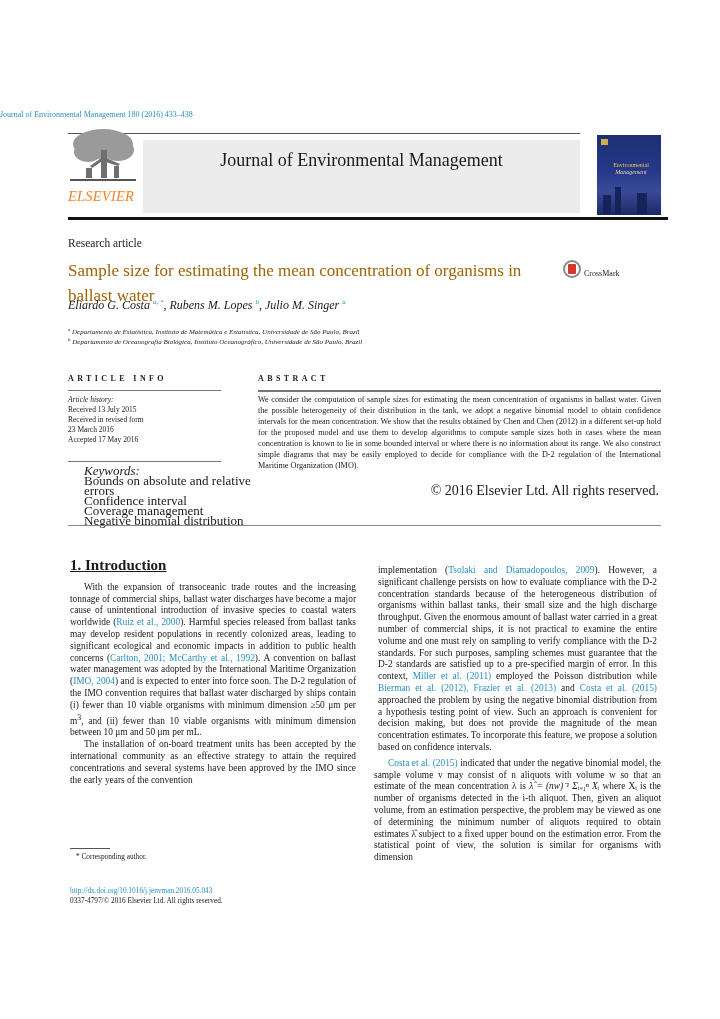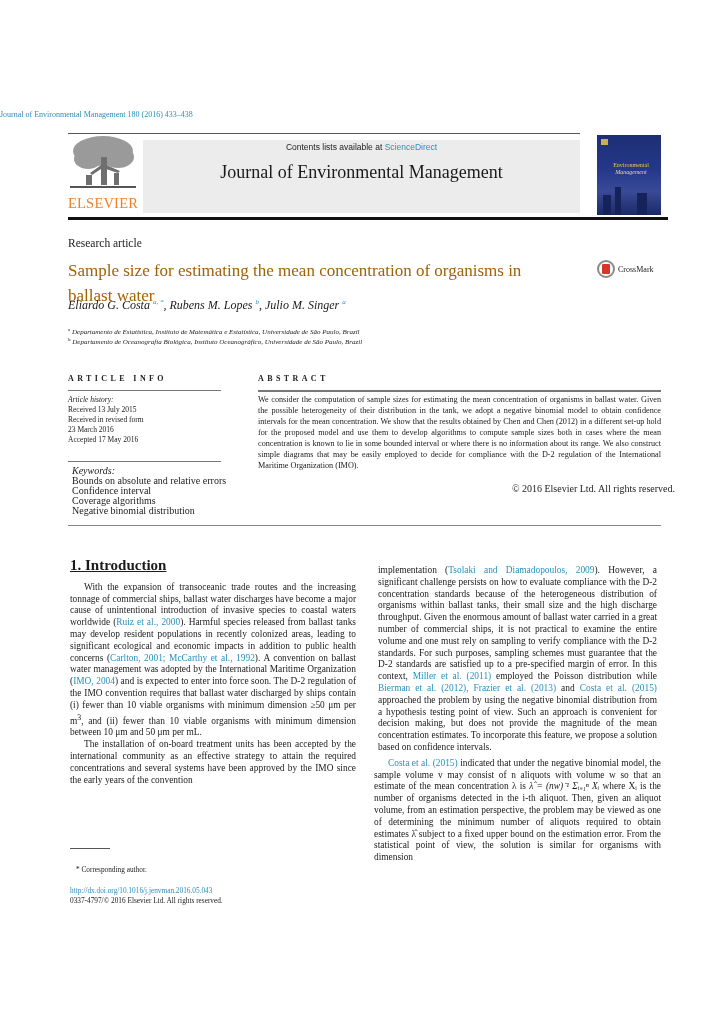--- a/index.html
+++ b/index.html
@@ -4,71 +4,71 @@
 <style>
   html, body { margin:0; padding:0; background:#fff; }
   body { width:720px; height:1019px; position:relative; overflow:hidden;
          font-family:"Liberation Serif", serif; color:#1a1a1a; }
   a, .link { color:#2a8fbd; text-decoration:none; }
   .abs { position:absolute; }
 
   #journal-ref { top:110px; left:0; width:720px; text-align:left; font-size:8px; color:#2a8fbd; }
   #top-rule { top:133px; left:68px; width:512px; height:1px; background:#555; }
 
-  #elsevier-logo { top:133px; left:68px; width:70px; height:78px; }
+  #elsevier-logo { top:126px; left:68px; width:70px; height:78px;font-style:italic; }
   #elsevier-logo .tree { width:70px; height:58px; }
   #elsevier-logo .wordmark { font-family:"Liberation Serif", serif; color:#f0832a; font-size:14.5px; letter-spacing:0.2px; line-height:16px; margin-top:0; }
 
   #masthead { top:140px; left:143px; width:437px; height:73px; background:#ececec; text-align:center; }
   #masthead .contents { font-family:"Liberation Sans", sans-serif; font-size:8.5px; margin-top:2px; color:#222; }
   #masthead .title { font-family:"Liberation Serif", serif; font-size:18px; margin-top:10px; color:#1a1a1a; }
   #masthead .homepage { font-family:"Liberation Sans", sans-serif; font-size:8.5px; letter-spacing:1.2px; margin-top:11px; color:#222; }
 
   #cover { top:135px; left:597px; width:64px; height:80px; background:linear-gradient(180deg,#1d2f73 0%,#25388a 45%,#3a4a98 70%,#1b2a66 100%); overflow:hidden; }
   #cover .c-title { position:absolute; top:27px; left:4px; width:60px; text-align:center; color:#f2c24a; font-family:"Liberation Serif", serif; font-size:6px; line-height:7px; }
   #cover .c-title i { color:#e9d8a0; }
   #cover .c-logo { position:absolute; top:4px; left:4px; width:7px; height:6px; background:#c9b04a; }
   #cover .c-bldg { position:absolute; bottom:0; background:#16235a; }
 
   #bottom-rule { top:217px; left:68px; width:600px; height:3px; background:#111; }
 
   #article-type { top:237px; left:68px; font-size:11.5px; }
   #article-title { top:258px; left:68px; width:500px; font-size:17px; line-height:25px; color:#a16207; }
-  #crossmark { top:260px; left:597px; display:flex; align-items:center; }
+  #crossmark { top:260px; left:563px; display:flex; align-items:flex-end; }
   #crossmark .cm-circle { width:18px; height:18px; border-radius:50%; border:2px solid #8a8a8a; box-sizing:border-box; position:relative; background:#fff; }
   #crossmark .cm-circle::after { content:""; position:absolute; left:3px; top:2px; width:8px; height:10px; background:#d7362b; border-radius:1px; }
   #crossmark .cm-label { font-size:8px; margin-left:3px; color:#222; font-family:"Liberation Serif", serif; }
 
   #authors { top:298px; left:68px; font-size:12px;font-style:italic; }
   #authors sup { color:#2a8fbd; font-size:7px; }
   .affil { left:68px; font-size:7px; font-style:italic; color:#222; }
   .affil sup { font-style:normal; font-size:5px; }
 
   .sec-head { font-size:8px; letter-spacing:3.4px; font-weight:bold; color:#222; }
   #ai-head { top:374px; left:68px; }
   #ai-rule1 { top:390px; left:68px; width:153px; height:1px; background:#777; }
   #ai-history { top:395px; left:68px; font-size:7.5px; line-height:10px; width:160px; }
   #ai-rule2 { top:461px; left:68px; width:153px; height:1px; background:#777; }
-  #ai-keywords { top:466px; left:72px; font-size:10px; line-height:10px; width:170px; }
+  #ai-keywords { top:466px; left:84px; font-size:13px; line-height:10px; width:170px; }
 
   #ab-head { top:374px; left:258px; }
   #ab-rule { top:390px; left:258px; width:403px; height:1.5px; background:#777; }
   #ab-text { top:394px; left:258px; width:403px; font-size:8.2px; line-height:11px; text-align:justify; }
-  #ab-copy { top:483px; left:272px; width:403px; text-align:right; font-size:10px;font-family:Liberation Serif, serif; }
+  #ab-copy { top:483px; left:256px; width:403px; text-align:right; font-size:14px;font-family:Liberation Serif, serif; }
   #sec-rule { top:525px; left:68px; width:593px; height:1px; background:#888; }
 
   .col { font-size:9.4px; line-height:11.8px; text-align:justify; hyphens:auto; }
   #col-left { top:560px; left:70px; width:286px; }
   #col-right { top:561px; left:374px; width:287px; }
   #intro-head { font-weight:bold; font-size:15px; margin-bottom:10px;text-decoration:underline; }
   .indent { text-indent:14px; margin:0; }
   .para { margin:4px; }
 
   #fn-rule { top:848px; left:70px; width:40px; height:1px; background:#555; }
-  #footnote { top:852px; left:70px; width:290px; font-size:7.3px; line-height:10px;margin-top:13px; }
+  #footnote { top:852px; left:70px; width:290px; font-size:7.3px; line-height:10px; }
   #footnote .em-label { font-style:italic; }
   #doi { top:886px; left:70px; font-size:7.3px; line-height:10px; }
 </style>
 </head>
 <body>
 
 <div id="journal-ref" class="abs">Journal of Environmental Management 180 (2016) 433–438</div>
 <div id="top-rule" class="abs"></div>
 
 <div id="elsevier-logo" class="abs">
@@ -84,21 +84,20 @@
       <path d="M38 32 L52 38 L50 40 L38 36 Z"></path>
       <rect x="18" y="42" width="6" height="10"></rect>
       <rect x="46" y="40" width="5" height="12"></rect>
     </g>
     <rect x="2" y="53" width="66" height="2" fill="#555"></rect>
   </svg>
   <div class="wordmark">ELSEVIER</div>
 </div>
 
 <div id="masthead" class="abs">
-  <div class="contents"><span>Contents lists available at </span><span class="link">ScienceDirect</span></div>
   <div class="title">Journal of Environmental Management</div>
 </div>
 
 <div id="cover" class="abs">
   <div class="c-logo"></div>
   <div class="c-title"><span>Environmental</span><br><i>Management</i></div>
   <div class="c-bldg" style="left:6px;width:8px;height:20px;"></div>
   <div class="c-bldg" style="left:18px;width:6px;height:28px;"></div>
   <div class="c-bldg" style="left:40px;width:10px;height:22px;"></div>
 </div>
@@ -126,21 +125,21 @@
   <div>Received 13 July 2015</div>
   <div>Received in revised form</div>
   <div>23 March 2016</div>
   <div>Accepted 17 May 2016</div>
 </div>
 <div id="ai-rule2" class="abs"></div>
 <div id="ai-keywords" class="abs">
   <div style="font-style:italic;">Keywords:</div>
   <div>Bounds on absolute and relative errors</div>
   <div>Confidence interval</div>
-  <div>Coverage algorithms</div>
+  <div>Coverage management</div>
   <div>Negative binomial distribution</div>
 </div>
 
 <div id="ab-head" class="abs sec-head">ABSTRACT</div>
 <div id="ab-rule" class="abs"></div>
 <div id="ab-text" class="abs">We consider the computation of sample sizes for estimating the mean concentration of organisms in ballast water. Given the possible heterogeneity of their distribution in the tank, we adopt a negative binomial model to obtain confidence intervals for the mean concentration. We show that the results obtained by Chen and Chen (2012) in a different set-up hold for the proposed model and use them to develop algorithms to compute sample sizes both in cases where the mean concentration is known to lie in some bounded interval or where there is no information about its range. We also construct simple diagrams that may be easily employed to decide for compliance with the D-2 regulation of the International Maritime Organization (IMO).</div>
 <div id="ab-copy" class="abs">© 2016 Elsevier Ltd. All rights reserved.</div>
 <div id="sec-rule" class="abs"></div>
 
 <div id="col-left" class="abs col">

